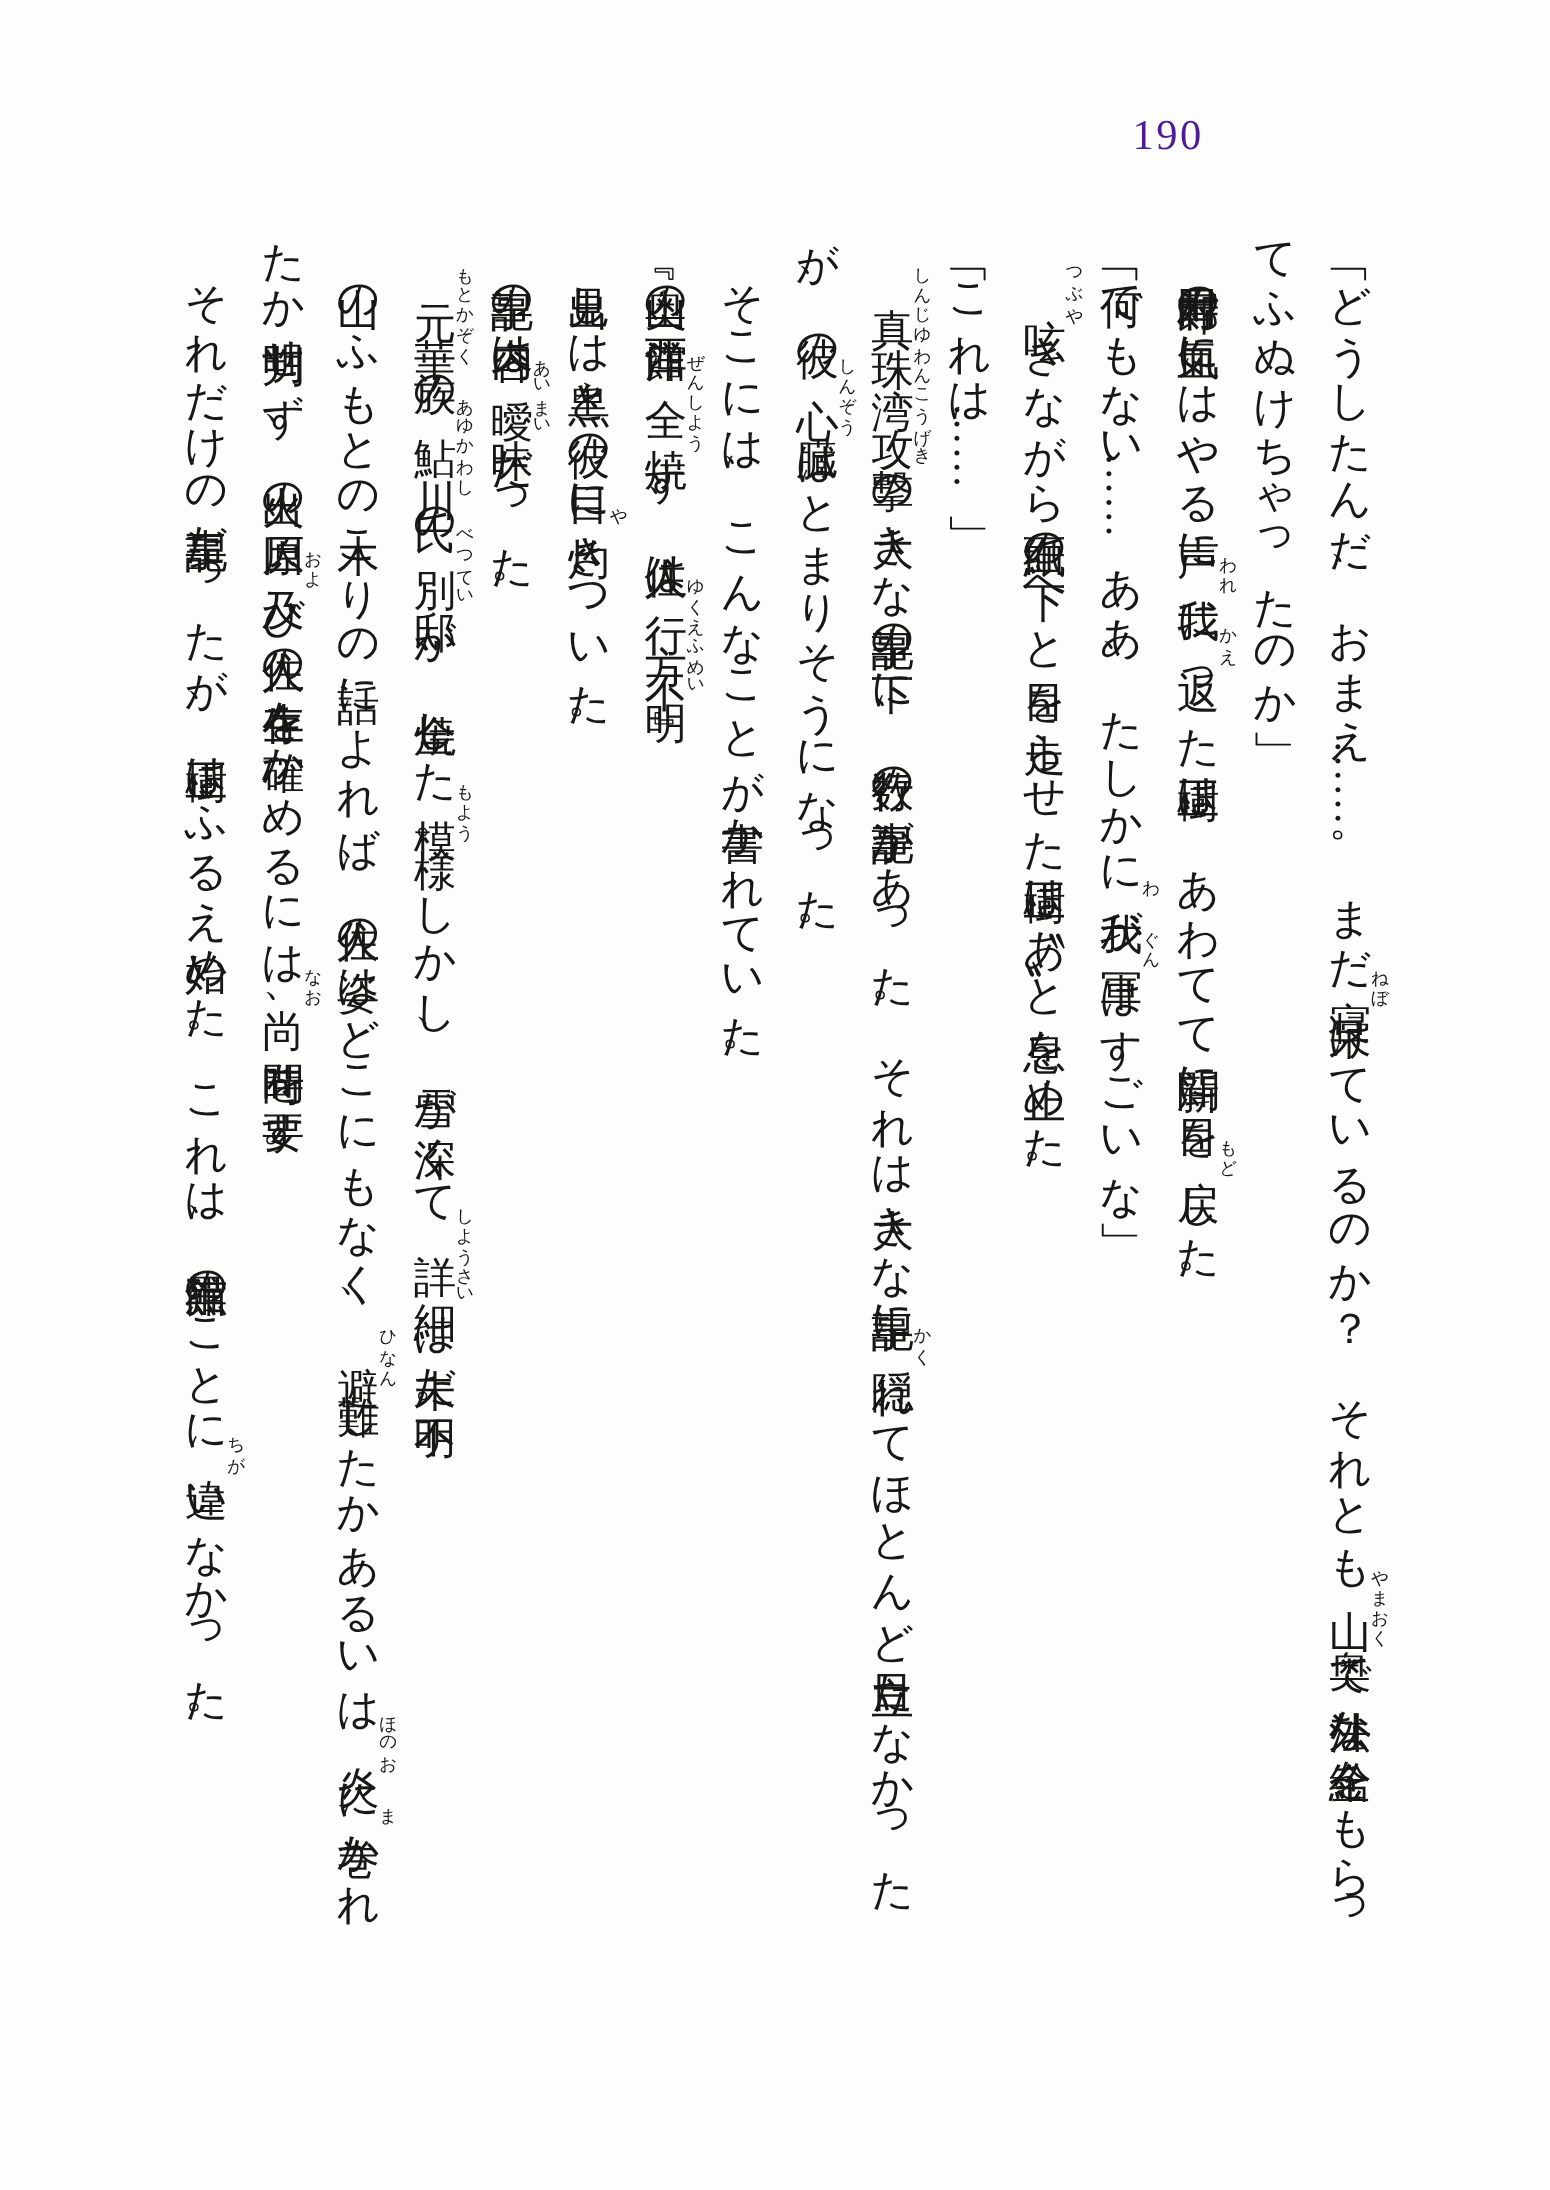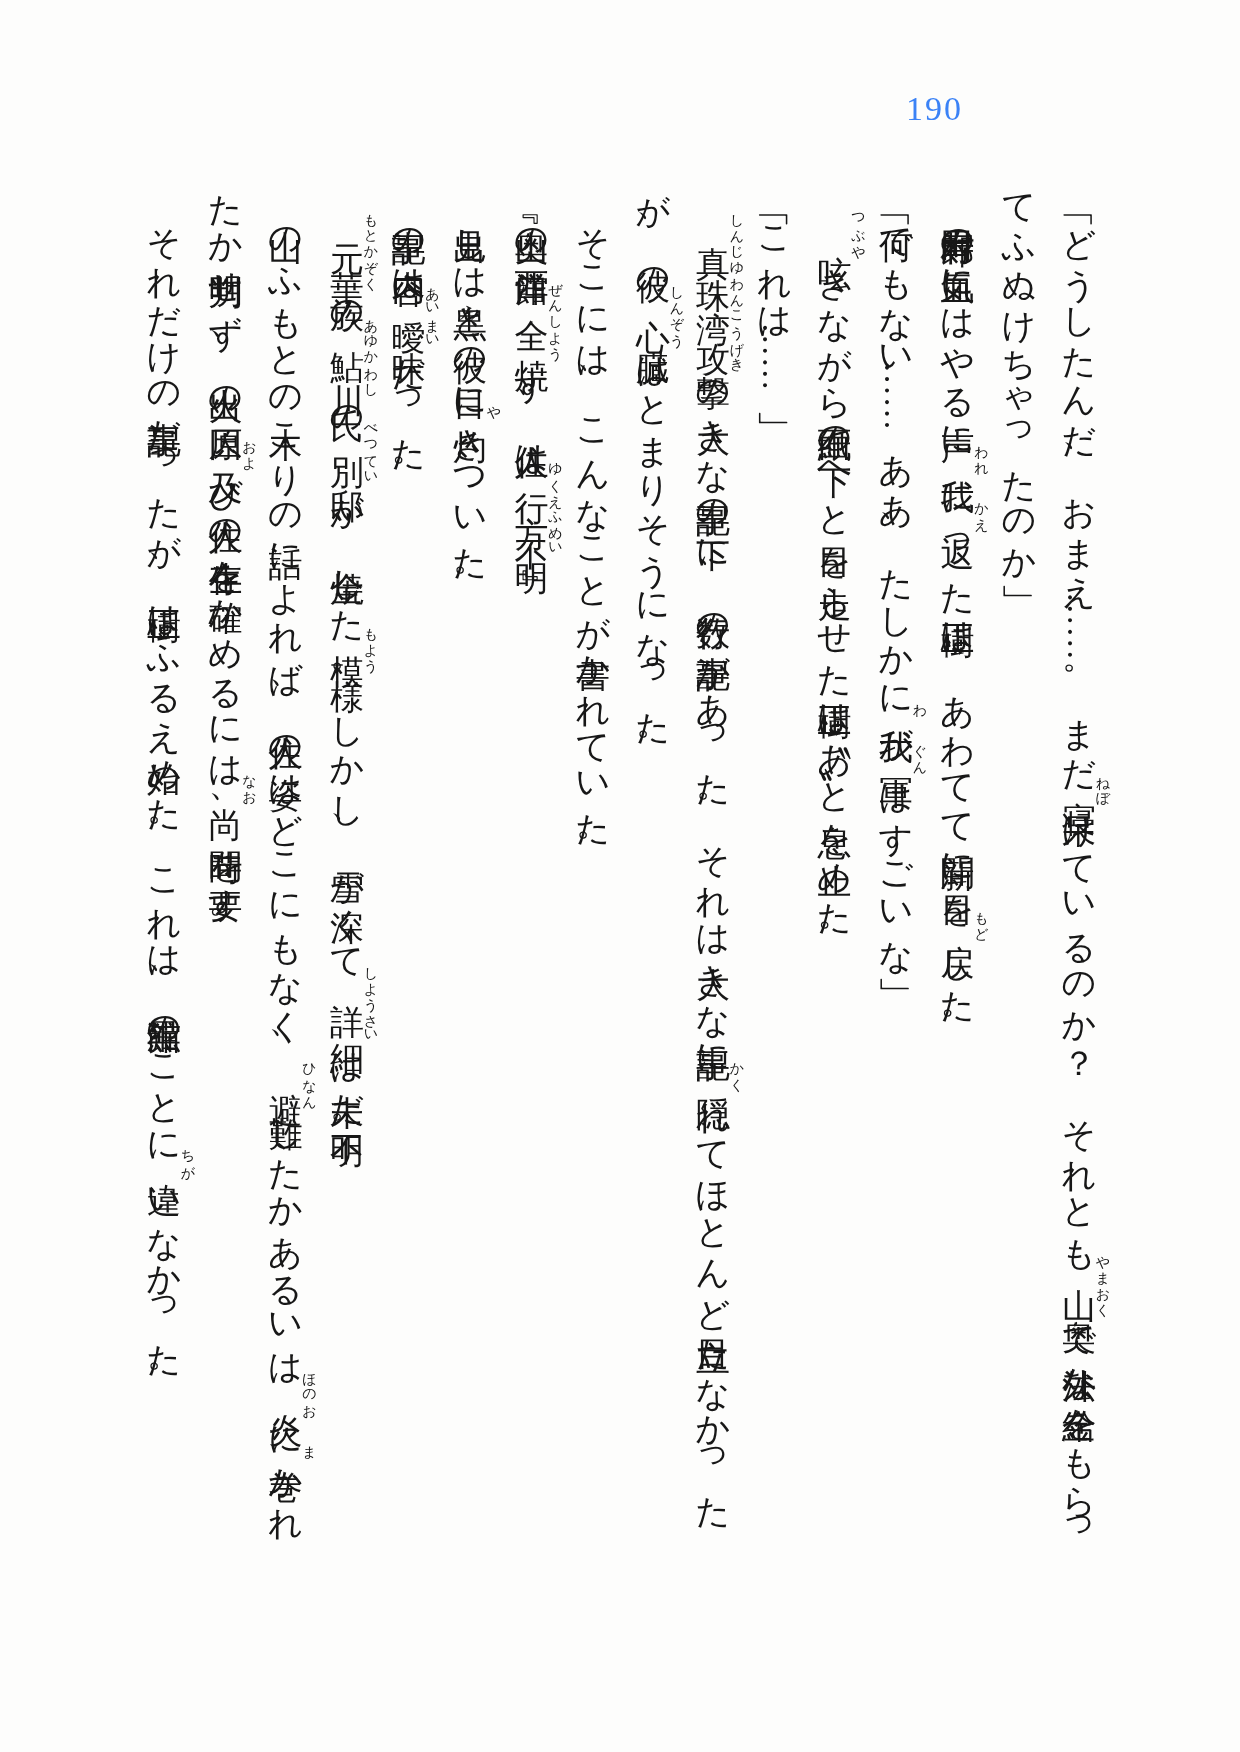--- a/index.html
+++ b/index.html
@@ -17,21 +17,21 @@
   .book-page {
     position: absolute;
     inset: 0;
   }
   .page-number {
     position: absolute;
     top: 92px;
     left: 906px;
     font-size: 34px;
     letter-spacing: 2px;
-    color: #3b82f6;
+    color: #4c1d95;
     line-height: 1;
   }
   .text-block {
     position: absolute;
     top: 170px;
     right: 130px;
     height: 1390px;
     writing-mode: vertical-rl;
     -webkit-writing-mode: vertical-rl;
     text-orientation: mixed;

